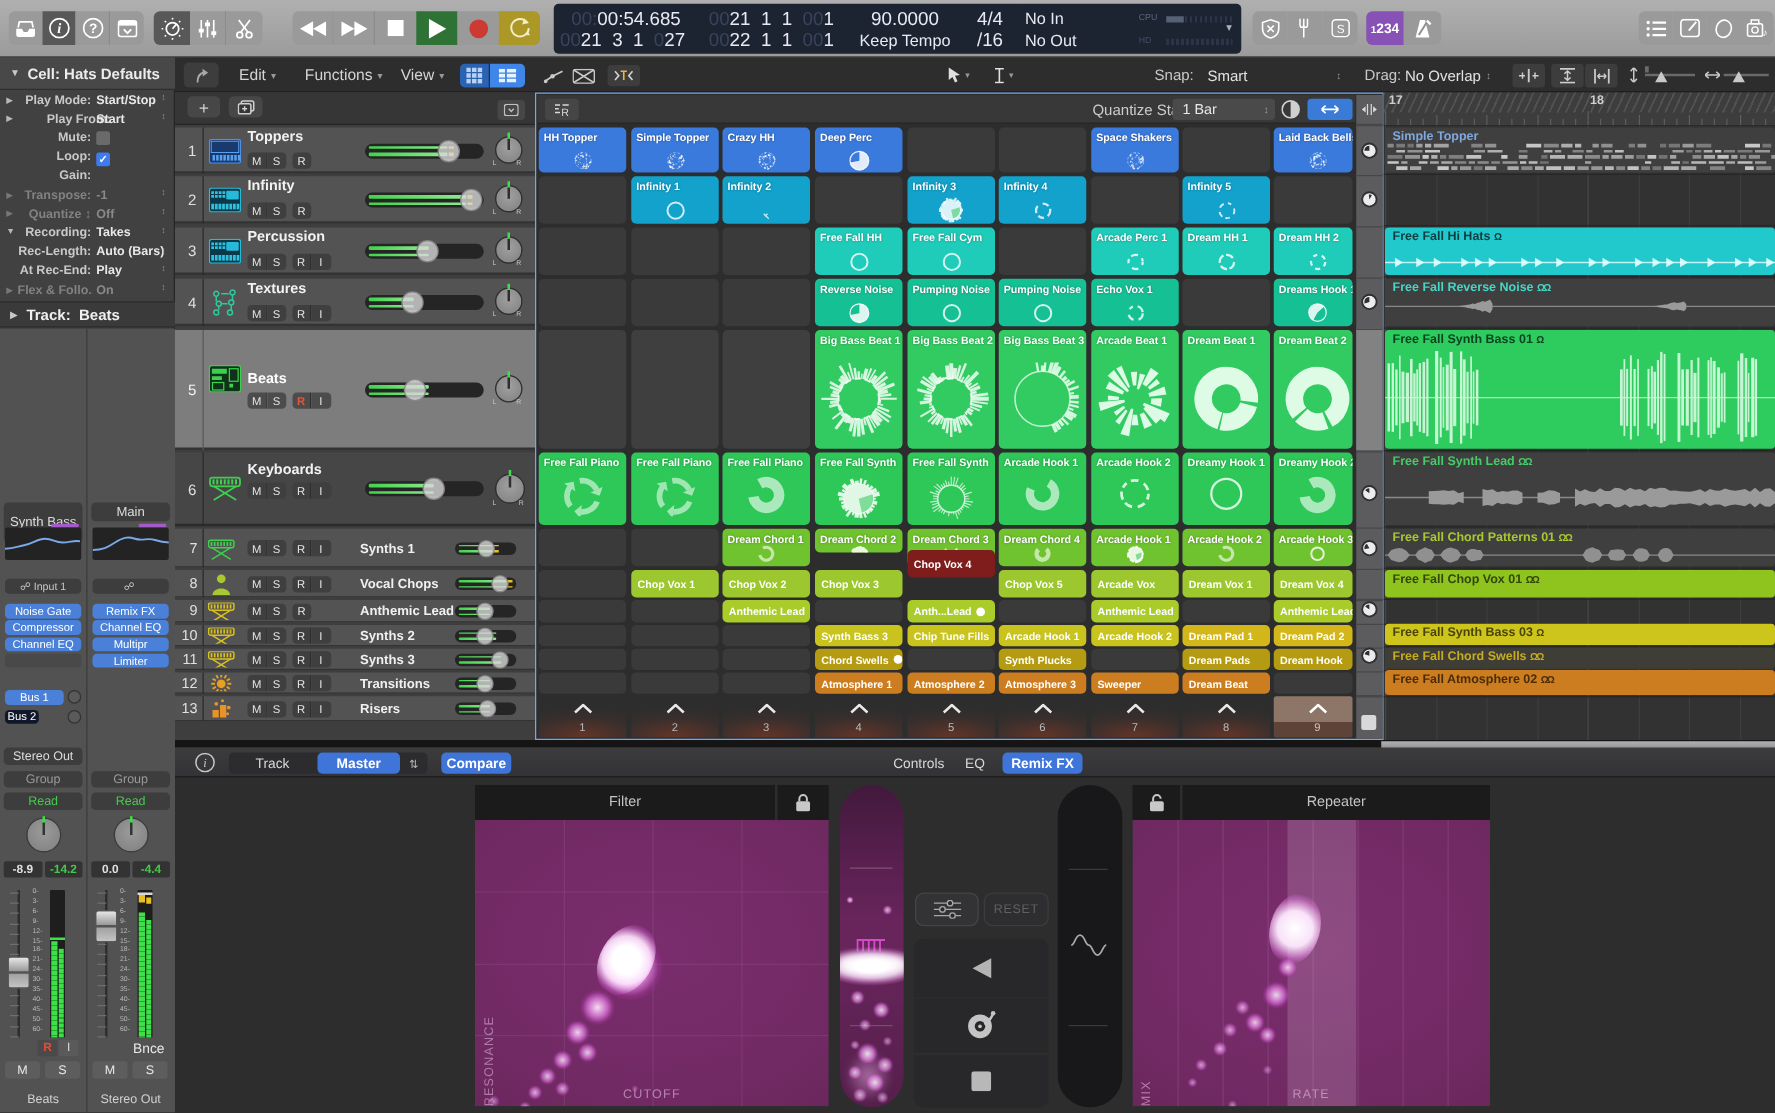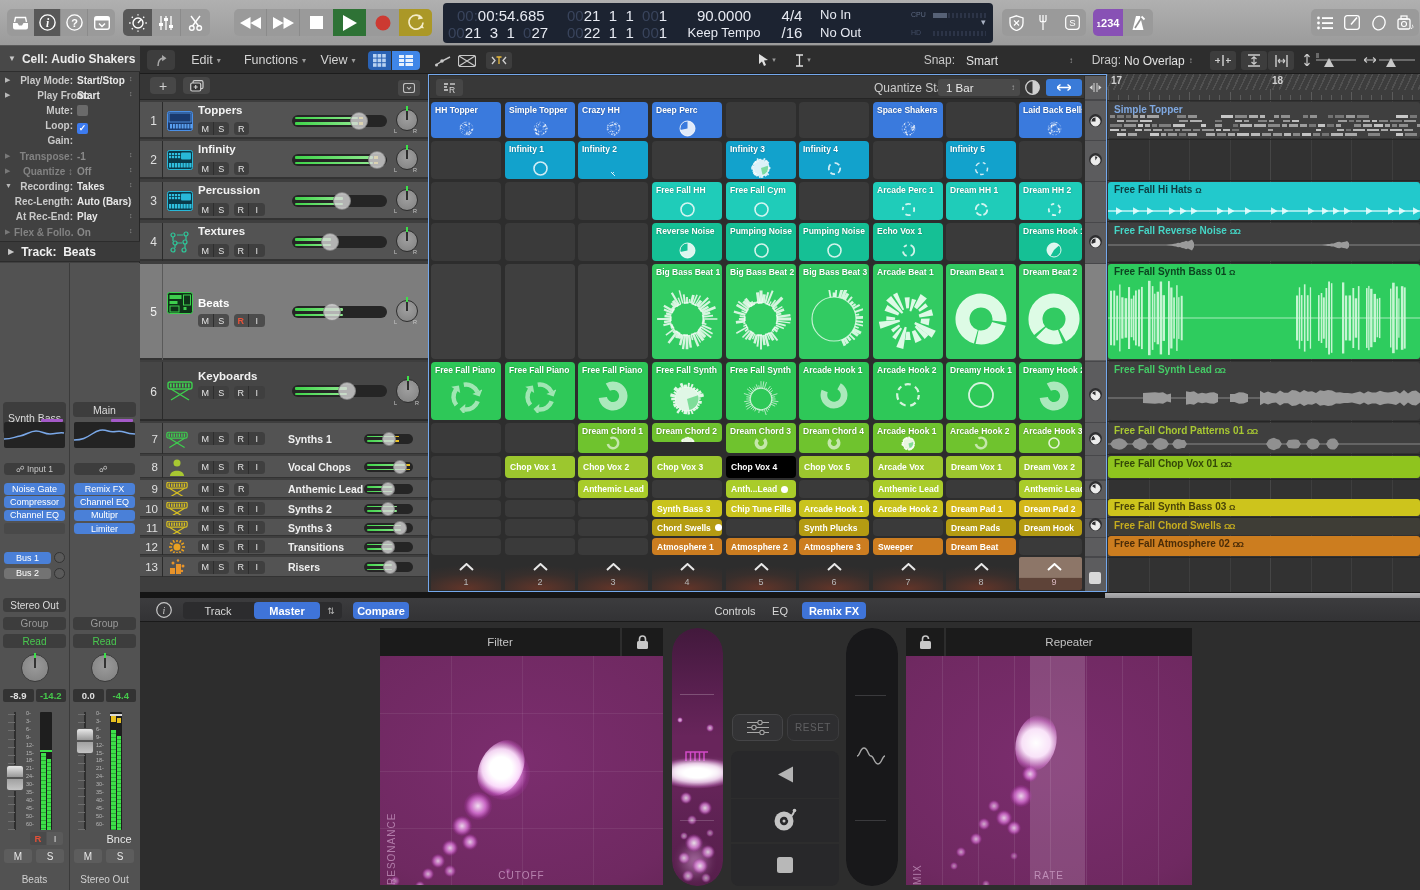--- a/index.html
+++ b/index.html
@@ -276,21 +276,21 @@
       <path d="M0 4 H12 M0 4 L3 1.5 M0 4 L3 6.5 M12 4 L9 1.5 M12 4 L9 6.5" stroke="#c8c8c8" stroke-width="1.2" fill="none"></path>
     </svg>
   </div>
 <div style="position:absolute;left:1379px;top:59px;width:36px;height:1.5px;background:#6a6a6a;"></div>
 <div style="position:absolute;left:1386px;top:53px;width:10px;height:9px;"><svg width="10" height="9" viewBox="0 0 10 9">
       <path d="M5 0 L10 9 L0 9 Z" fill="#c8c8c8"></path>
     </svg></div>
 <div style="position:absolute;left:0px;top:46px;width:140px;height:844px;background:#414141;border-right:1px solid #262626;"></div>
 <div style="position:absolute;left:0px;top:46px;width:140px;height:26px;background:#484848;border-bottom:1px solid #2e2e2e;color:#ececec;font-size:12px;display:flex;align-items:center;padding-left:8px;gap:6px;">
     <span style="font-size:8px;color:#c8c8c8;">▼</span>
-    <span><b>Cell:</b> <b>Audio Shakers</b></span>
+    <span><b>Cell:</b> <b>Hats Defaults</b></span>
   </div>
 <div style="position:absolute;left:0px;top:73px;width:140px;height:15.2px;">
     <div style="position:absolute;left:5px;top:3px;width:10px;height:10px;font-size:7px;color:#b8b8b8;">▶</div>
     <div style="position:absolute;left:0px;top:1.5px;width:73px;height:13px;font-size:10px;color:#c9c9c9;text-align:right;font-weight:bold;white-space:nowrap;">Play Mode:</div>
     <div style="position:absolute;left:77px;top:1.5px;width:50px;height:13px;font-size:10px;color:#e8e8e8;font-weight:bold;white-space:nowrap;">Start/Stop</div>
     <div style="position:absolute;left:129px;top:2px;width:8px;height:11px;font-size:7px;color:#909090;">↕</div>
   </div>
 <div style="position:absolute;left:0px;top:88.2px;width:140px;height:15.2px;">
     <div style="position:absolute;left:5px;top:3px;width:10px;height:10px;font-size:7px;color:#b8b8b8;">▶</div>
     <div style="position:absolute;left:16px;top:1.5px;width:73px;height:13px;font-size:10px;color:#c9c9c9;text-align:right;font-weight:bold;white-space:nowrap;">Play From:</div>
@@ -354,21 +354,21 @@
 <div style="position:absolute;left:4px;top:422px;width:61px;height:26px;background:#232323;border-radius:2px;overflow:hidden;"><svg width="60" height="24" viewBox="0 0 60 24">
       <path d="M0 17 C8 17 10 15 16 14 C22 13 26 9 32 9 C38 9 40 12 46 12 C52 12 55 10 60 11" fill="none" stroke="#7aa8e8" stroke-width="1.5"></path>
     </svg></div>
 <div style="position:absolute;left:4px;top:463px;width:61px;height:12px;background:#3d3d3d;border-radius:3.5px;color:#c8c8c8;font-size:8.5px;font-weight:normal;display:flex;align-items:center;justify-content:center;white-space:nowrap;overflow:hidden;">☍&nbsp;Input 1</div>
 <div style="position:absolute;left:4px;top:483px;width:61px;height:11.5px;background:#4a80d8;border-radius:3.5px;color:#fff;font-size:9px;font-weight:normal;display:flex;align-items:center;justify-content:center;white-space:nowrap;overflow:hidden;">Noise Gate</div>
 <div style="position:absolute;left:4px;top:496.3px;width:61px;height:11.5px;background:#4a80d8;border-radius:3.5px;color:#fff;font-size:9px;font-weight:normal;display:flex;align-items:center;justify-content:center;white-space:nowrap;overflow:hidden;">Compressor</div>
 <div style="position:absolute;left:4px;top:509.6px;width:61px;height:11.5px;background:#4a80d8;border-radius:3.5px;color:#fff;font-size:9px;font-weight:normal;display:flex;align-items:center;justify-content:center;white-space:nowrap;overflow:hidden;">Channel EQ</div>
 <div style="position:absolute;left:4px;top:522.9px;width:61px;height:11.5px;background:#494949;border-radius:2.5px;"></div>
 <div style="position:absolute;left:4px;top:552px;width:47px;height:11.5px;background:#4a80d8;border-radius:3.5px;color:#fff;font-size:9px;font-weight:normal;display:flex;align-items:center;justify-content:center;white-space:nowrap;overflow:hidden;">Bus 1</div>
 <div style="position:absolute;left:54px;top:552px;width:11px;height:11px;border:1.5px solid #333;border-radius:50%;background:#5a5a5a;"></div>
-<div style="position:absolute;left:4px;top:567.5px;width:47px;height:11.5px;background:#737373;border-radius:3.5px;color:#fff;font-size:9px;font-weight:normal;display:flex;align-items:center;justify-content:center;white-space:nowrap;overflow:hidden;">Bus 2</div>
+<div style="position:absolute;left:4px;top:567.5px;width:27px;height:11.5px;background:#0f172a;border-radius:3.5px;color:#fff;font-size:9px;font-weight:normal;display:flex;align-items:center;justify-content:center;white-space:nowrap;overflow:hidden;">Bus 2</div>
 <div style="position:absolute;left:54px;top:567.5px;width:11px;height:11px;border:1.5px solid #333;border-radius:50%;background:#5a5a5a;"></div>
 <div style="position:absolute;left:3px;top:598px;width:63px;height:14px;background:#3d3d3d;border-radius:3.5px;color:#dcdcdc;font-size:10px;font-weight:normal;display:flex;align-items:center;justify-content:center;white-space:nowrap;overflow:hidden;">Stereo Out</div>
 <div style="position:absolute;left:3px;top:617px;width:63px;height:13px;background:#3d3d3d;border-radius:3.5px;color:#9a9a9a;font-size:10px;font-weight:normal;display:flex;align-items:center;justify-content:center;white-space:nowrap;overflow:hidden;">Group</div>
 <div style="position:absolute;left:3px;top:634px;width:63px;height:14px;background:#3d3d3d;border-radius:3.5px;color:#49c94f;font-size:10px;font-weight:normal;display:flex;align-items:center;justify-content:center;white-space:nowrap;overflow:hidden;">Read</div>
 <div style="position:absolute;left:20.5px;top:654px;width:28px;height:28px;border-radius:50%;background:radial-gradient(circle at 50% 42%, #9b9b9b, #7e7e7e);border:1px solid #3a3a3a;"></div>
 <div style="position:absolute;left:33.5px;top:653px;width:2px;height:8px;background:#3de04a;"></div>
 <div style="position:absolute;left:33.5px;top:658px;width:2px;height:10px;background:#333;"></div>
 <div style="position:absolute;left:3px;top:689px;width:30.5px;height:13px;background:#333;border-radius:2px;color:#e0e0e0;font-size:9.5px;display:flex;align-items:center;justify-content:center;font-weight:bold;">-8.9</div>
 <div style="position:absolute;left:35.5px;top:689px;width:30.5px;height:13px;background:#333;border-radius:2px;color:#45c84b;font-size:9.5px;display:flex;align-items:center;justify-content:center;font-weight:bold;">-14.2</div>
 <div style="position:absolute;left:26px;top:710px;width:14px;height:120px;color:#b8b8b8;font-size:5.5px;line-height:7.9px;text-align:left;">0-<br>3-<br>6-<br>9-<br>12-<br>15-<br>18-<br>21-<br>24-<br>30-<br>35-<br>40-<br>45-<br>50-<br>60-<br></div>
@@ -1566,34 +1566,34 @@
   </div>
 <div style="position:absolute;left:505px;top:456px;width:70px;height:22px;background:#9cc72e;border-radius:4px;overflow:hidden;">
     <div style="position:absolute;left:5px;top:0;height:22px;display:flex;align-items:center;font-size:8.5px;font-weight:bold;color:#fff;white-space:nowrap;">Chop Vox 1</div>
   </div>
 <div style="position:absolute;left:578px;top:456px;width:70px;height:22px;background:#9cc72e;border-radius:4px;overflow:hidden;">
     <div style="position:absolute;left:5px;top:0;height:22px;display:flex;align-items:center;font-size:8.5px;font-weight:bold;color:#fff;white-space:nowrap;">Chop Vox 2</div>
   </div>
 <div style="position:absolute;left:652px;top:456px;width:70px;height:22px;background:#9cc72e;border-radius:4px;overflow:hidden;">
     <div style="position:absolute;left:5px;top:0;height:22px;display:flex;align-items:center;font-size:8.5px;font-weight:bold;color:#fff;white-space:nowrap;">Chop Vox 3</div>
   </div>
-<div style="position:absolute;left:726px;top:456px;width:70px;height:22px;background:#000000;border-radius:4px;overflow:hidden;">
+<div style="position:absolute;left:726px;top:440px;width:70px;height:22px;background:#7f1d1d;border-radius:4px;overflow:hidden;">
     <div style="position:absolute;left:5px;top:0;height:22px;display:flex;align-items:center;font-size:8.5px;font-weight:bold;color:#fff;white-space:nowrap;">Chop Vox 4</div>
   </div>
 <div style="position:absolute;left:799px;top:456px;width:70px;height:22px;background:#9cc72e;border-radius:4px;overflow:hidden;">
     <div style="position:absolute;left:5px;top:0;height:22px;display:flex;align-items:center;font-size:8.5px;font-weight:bold;color:#fff;white-space:nowrap;">Chop Vox 5</div>
   </div>
 <div style="position:absolute;left:873px;top:456px;width:70px;height:22px;background:#9cc72e;border-radius:4px;overflow:hidden;">
     <div style="position:absolute;left:5px;top:0;height:22px;display:flex;align-items:center;font-size:8.5px;font-weight:bold;color:#fff;white-space:nowrap;">Arcade Vox</div>
   </div>
 <div style="position:absolute;left:946px;top:456px;width:70px;height:22px;background:#9cc72e;border-radius:4px;overflow:hidden;">
     <div style="position:absolute;left:5px;top:0;height:22px;display:flex;align-items:center;font-size:8.5px;font-weight:bold;color:#fff;white-space:nowrap;">Dream Vox 1</div>
   </div>
 <div style="position:absolute;left:1019px;top:456px;width:63px;height:22px;background:#9cc72e;border-radius:4px;overflow:hidden;">
-    <div style="position:absolute;left:5px;top:0;height:22px;display:flex;align-items:center;font-size:8.5px;font-weight:bold;color:#fff;white-space:nowrap;">Dream Vox 2</div>
+    <div style="position:absolute;left:5px;top:0;height:22px;display:flex;align-items:center;font-size:8.5px;font-weight:bold;color:#fff;white-space:nowrap;">Dream Vox 4</div>
   </div>
 <div style="position:absolute;left:578px;top:480px;width:70px;height:18px;background:#a9cc2a;border-radius:4px;overflow:hidden;">
     <div style="position:absolute;left:5px;top:0;height:18px;display:flex;align-items:center;font-size:8.5px;font-weight:bold;color:#fff;white-space:nowrap;">Anthemic Lead</div>
   </div>
 <div style="position:absolute;left:726px;top:480px;width:70px;height:18px;background:#a9cc2a;border-radius:4px;overflow:hidden;">
     <div style="position:absolute;left:5px;top:0;height:18px;display:flex;align-items:center;font-size:8.5px;font-weight:bold;color:#fff;white-space:nowrap;">Anth...Lead<span style="display:inline-block;width:7px;height:7px;border-radius:50%;background:#fff;margin-left:4px;vertical-align:-1px;"></span></div>
   </div>
 <div style="position:absolute;left:873px;top:480px;width:70px;height:18px;background:#a9cc2a;border-radius:4px;overflow:hidden;">
     <div style="position:absolute;left:5px;top:0;height:18px;display:flex;align-items:center;font-size:8.5px;font-weight:bold;color:#fff;white-space:nowrap;">Anthemic Lead</div>
   </div>

